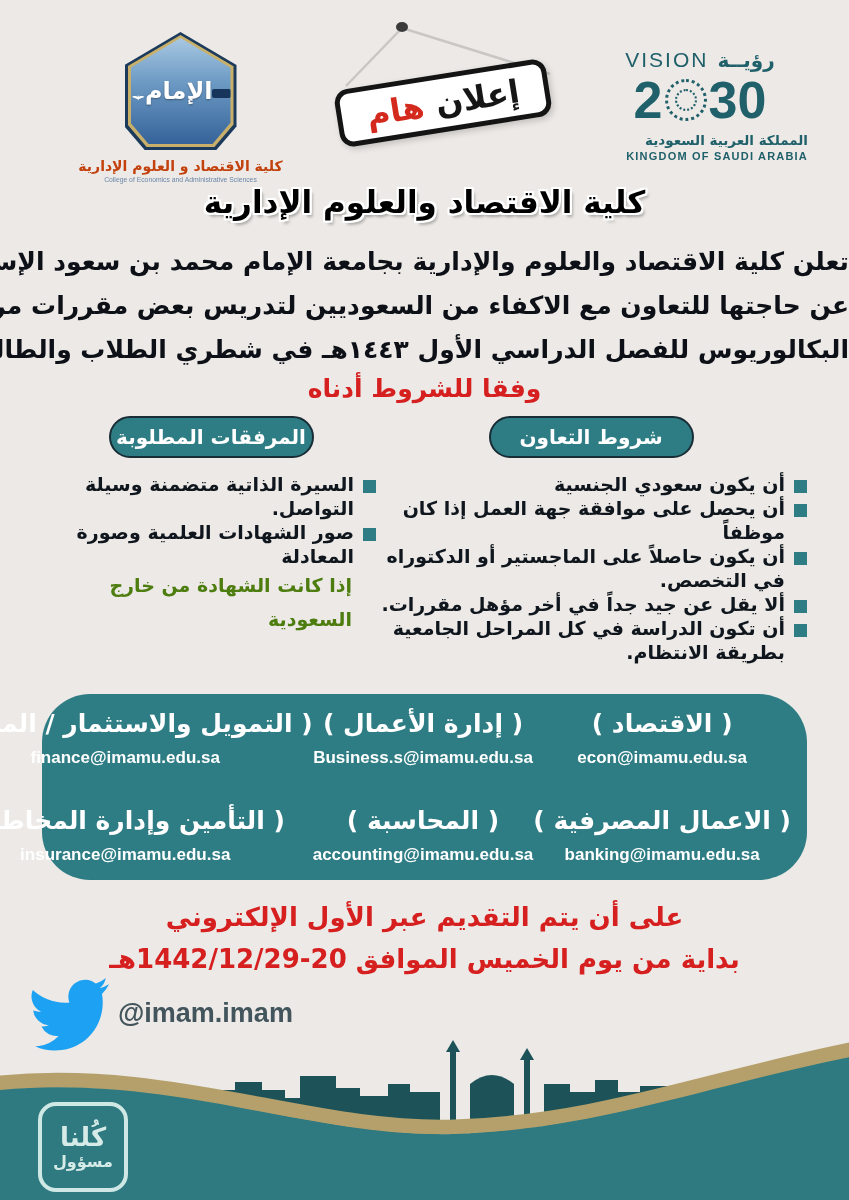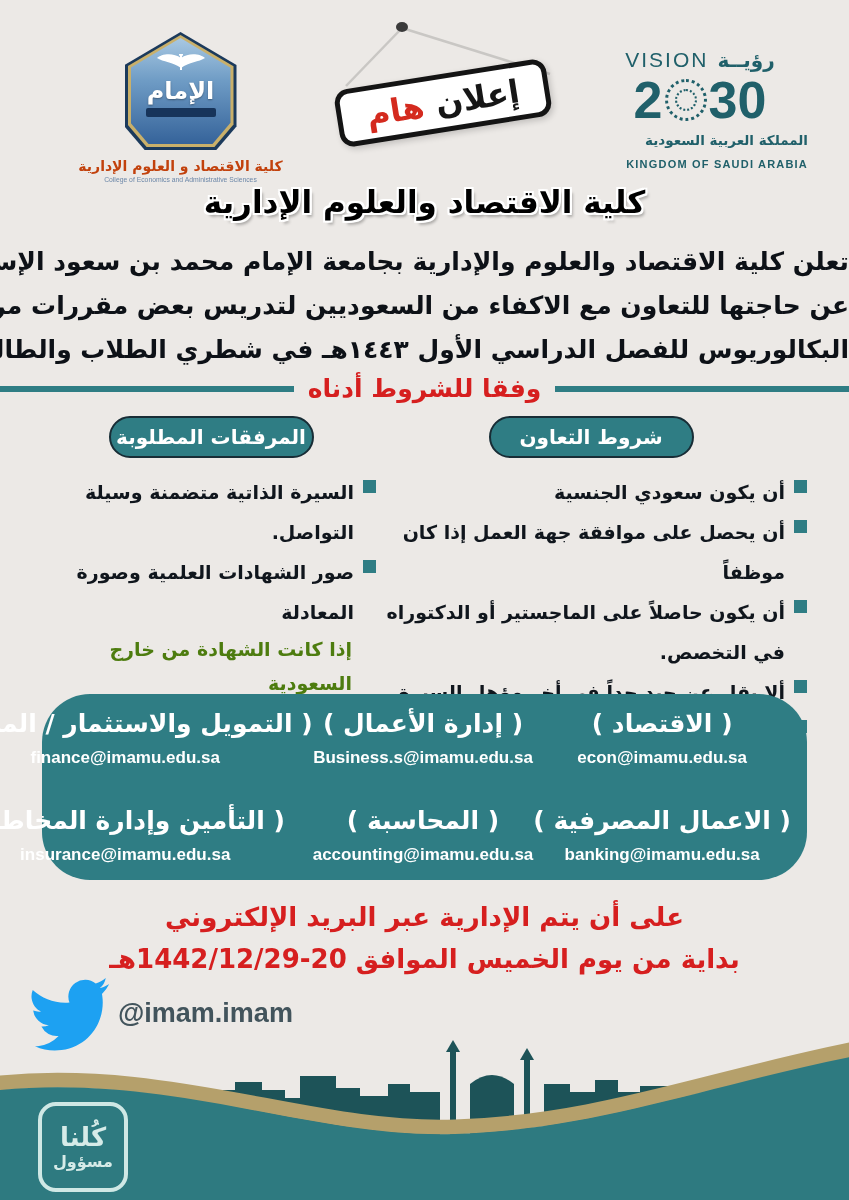--- a/index.html
+++ b/index.html
@@ -12,21 +12,21 @@
   .logo-block{ position:absolute; left:68px; top:32px; width:225px; text-align:center; }
   .shield-outer{ width:112px; height:118px; margin:0 auto;
     clip-path:polygon(50% 0,100% 28%,100% 80%,82% 100%,18% 100%,0 80%,0 28%);
     background:#1b3a5c; padding:3px; }
   .shield-gold{ width:100%; height:100%;
     clip-path:polygon(50% 0,100% 28%,100% 80%,82% 100%,18% 100%,0 80%,0 28%);
     background:#c9b06a; padding:3px; }
   .shield-blue{ width:100%; height:100%; position:relative;
     clip-path:polygon(50% 0,100% 28%,100% 80%,82% 100%,18% 100%,0 80%,0 28%);
     background:linear-gradient(180deg,#a8c8e2 0%,#6f9cc5 40%,#35639a 100%);
-    display:flex; flex-direction:column; align-items:center; justify-content:flex-start; }
+    display:flex; flex-direction:row; align-items:center; justify-content:flex-start; }
   .shield-book{ margin-top:16px; }
   .shield-script{ color:#fff; font-weight:bold; font-size:24px; line-height:26px;
     text-shadow:0 1px 2px rgba(0,0,0,.35); }
   .shield-band{ margin-top:4px; width:70%; height:9px; background:#17345a; border-radius:2px; }
   .logo-name-ar{ margin-top:8px; color:#c2410c; font-size:14px; font-weight:bold; }
   .logo-name-en{ margin-top:2px; color:#6c87a8; font-size:6.8px; font-family:"Liberation Sans",sans-serif; }
   
   .sign-strings{ position:absolute; left:330px; top:20px; }
   .sign{
     position:absolute; left:336px; top:74px; width:214px; height:58px;
@@ -41,45 +41,45 @@
   .vision-row1{ display:flex; justify-content:center; align-items:center; gap:9px; }
   .vision-en{ font-family:"Liberation Sans",sans-serif; font-size:21px; letter-spacing:2px; }
   .vision-ar{ font-size:20px; font-weight:bold; }
   .vision-year{ display:flex; justify-content:center; align-items:center; gap:2px;
     font-family:"Liberation Sans",sans-serif; font-weight:bold; font-size:52px; line-height:52px; margin-top:2px;}
   .vision-emblem{ width:42px; height:42px; border:3px dotted #20606a; border-radius:50%;
     position:relative; }
   .vision-emblem::after{ content:""; position:absolute; inset:7px;
     border:2px dotted #20606a; border-radius:50%; }
   .vision-ksa-ar{ font-size:13.5px; font-weight:bold; margin-top:6px; }
-  .vision-ksa-en{ font-family:"Liberation Sans",sans-serif; font-size:11px; font-weight:bold; letter-spacing:1.2px; margin-top:10px; }
+  .vision-ksa-en{ font-family:"Liberation Sans",sans-serif; font-size:11px; font-weight:bold; letter-spacing:1.2px; margin-top:2px; }
   
   .main-title{ position:absolute; top:184px; left:0; width:100%; text-align:center;
     font-size:31px; font-weight:bold; color:#000000; direction:rtl;
     text-shadow:-2px 0 #fff,2px 0 #fff,0 -2px #fff,0 2px #fff,
                 -2px -2px #fff,2px 2px #fff,-2px 2px #fff,2px -2px #fff,
                 3px 4px 3px rgba(0,0,0,.28); }
   
   .intro{ position:absolute; top:240px; left:0; width:100%; text-align:center; direction:rtl;
     color:#0d1117; font-weight:bold; font-size:25px; line-height:44px; white-space:nowrap; }
   
   .rule-row{ position:absolute; left:0; right:0; display:flex; align-items:center; }
   .rule-row .rule{ height:6px; background:#2f7d84; }
-  .note-row{ top:374px; }
+  .note-row{ top:374px;flex-direction:column; }
   .note-text{ color:#d61f1f; font-size:25px; font-weight:bold; padding:0 14px; direction:rtl; white-space:nowrap; }
   
   .pill{ display:inline-block; background:#2f7d84; color:#fff; border:2px solid #182d36;
     border-radius:22px; padding:7px 0; width:205px; text-align:center;
     font-size:20px; font-weight:bold; }
   .cond-block{ position:absolute; top:416px; right:42px; width:432px; direction:rtl; }
   .att-block{ position:absolute; top:416px; left:46px; width:330px; direction:rtl; }
   .pill-wrap{ text-align:center; }
   .blist{ margin-top:14px; }
   .blist-item{ display:flex; align-items:flex-start; gap:9px; color:#10161d;
-    font-size:19px; font-weight:bold; line-height:40px; }
+    font-size:19px; font-weight:bold; line-height:24px; }
   .bullet-sq{ flex:none; width:13px; height:13px; background:#2f7d84; margin-top:8px; }
   .att-note{ padding-right:24px; color:#4d7c0f; font-size:19px; font-weight:bold; line-height:34px; }
   
   .majors-row{ top:655px; }
   .majors-row .rule-l{ flex:1.3; } .majors-row .rule-r{ flex:1; }
   .majors-title{ color:#d61f1f; font-size:23px; font-weight:bold; padding:0 14px;
     direction:rtl; white-space:nowrap; text-decoration:underline; text-underline-offset:6px; }
   .majors-box{ position:absolute; top:694px; left:42px; right:42px; height:186px;
     background:#2f7d84; border-radius:48px; direction:rtl;
     display:grid; grid-template-columns:repeat(3,1fr); align-content:space-evenly; row-gap:30px; padding:6px 16px; }
@@ -174,21 +174,21 @@
       <div class="blist-item">
           <span class="bullet-sq"></span>
           <span>أن يحصل على موافقة جهة العمل إذا كان موظفاً</span>
         </div>
       <div class="blist-item">
           <span class="bullet-sq"></span>
           <span>أن يكون حاصلاً على الماجستير أو الدكتوراه في التخصص.</span>
         </div>
       <div class="blist-item">
           <span class="bullet-sq"></span>
-          <span>ألا يقل عن جيد جداً في أخر مؤهل السيرة.</span>
+          <span>ألا يقل عن جيد جداً في أخر مؤهل مقررات.</span>
         </div>
       <div class="blist-item">
           <span class="bullet-sq"></span>
           <span>أن تكون الدراسة في كل المراحل الجامعية بطريقة الانتظام.</span>
         </div>
     </div>
   </div>
 
   <div class="att-block">
     <div class="pill-wrap"><span class="pill">المرفقات المطلوبة</span></div>
@@ -227,21 +227,21 @@
       <div class="major-name">( المحاسبة )</div>
       <div class="major-email">accounting@imamu.edu.sa</div>
     </div>
     <div class="major-cell">
       <div class="major-name">( التأمين وإدارة المخاطر )</div>
       <div class="major-email">insurance@imamu.edu.sa</div>
     </div>
   </div>
 
   <div class="apply">
-    <div>على أن يتم الإدارية عبر البريد الإلكتروني</div>
+    <div>على أن يتم التقديم عبر الأول الإلكتروني</div>
     <div>بداية من يوم الخميس الموافق 20-1442/12/29هـ</div>
   </div>
 
   <svg class="twitter-bird" width="96" height="82" viewBox="0 0 24 24">
     <path fill="#1DA1F2" d="M23.953 4.57a10 10 0 01-2.825.775 4.958 4.958 0 002.163-2.723c-.951.555-2.005.959-3.127 1.184a4.92 4.92 0 00-8.384 4.482C7.69 8.095 4.067 6.13 1.64 3.162a4.822 4.822 0 00-.666 2.475c0 1.71.87 3.213 2.188 4.096a4.904 4.904 0 01-2.228-.616v.06a4.923 4.923 0 003.946 4.827 4.996 4.996 0 01-2.212.085 4.936 4.936 0 004.604 3.417 9.867 9.867 0 01-6.102 2.105c-.39 0-.779-.023-1.17-.067a13.995 13.995 0 007.557 2.209c9.053 0 13.998-7.496 13.998-13.985 0-.21 0-.42-.015-.63A9.935 9.935 0 0024 4.59z"></path>
   </svg>
   <div class="twitter-handle">@imam.imam</div>
 
   <svg class="wave-svg" width="849" height="160" viewBox="0 0 849 160">
 

